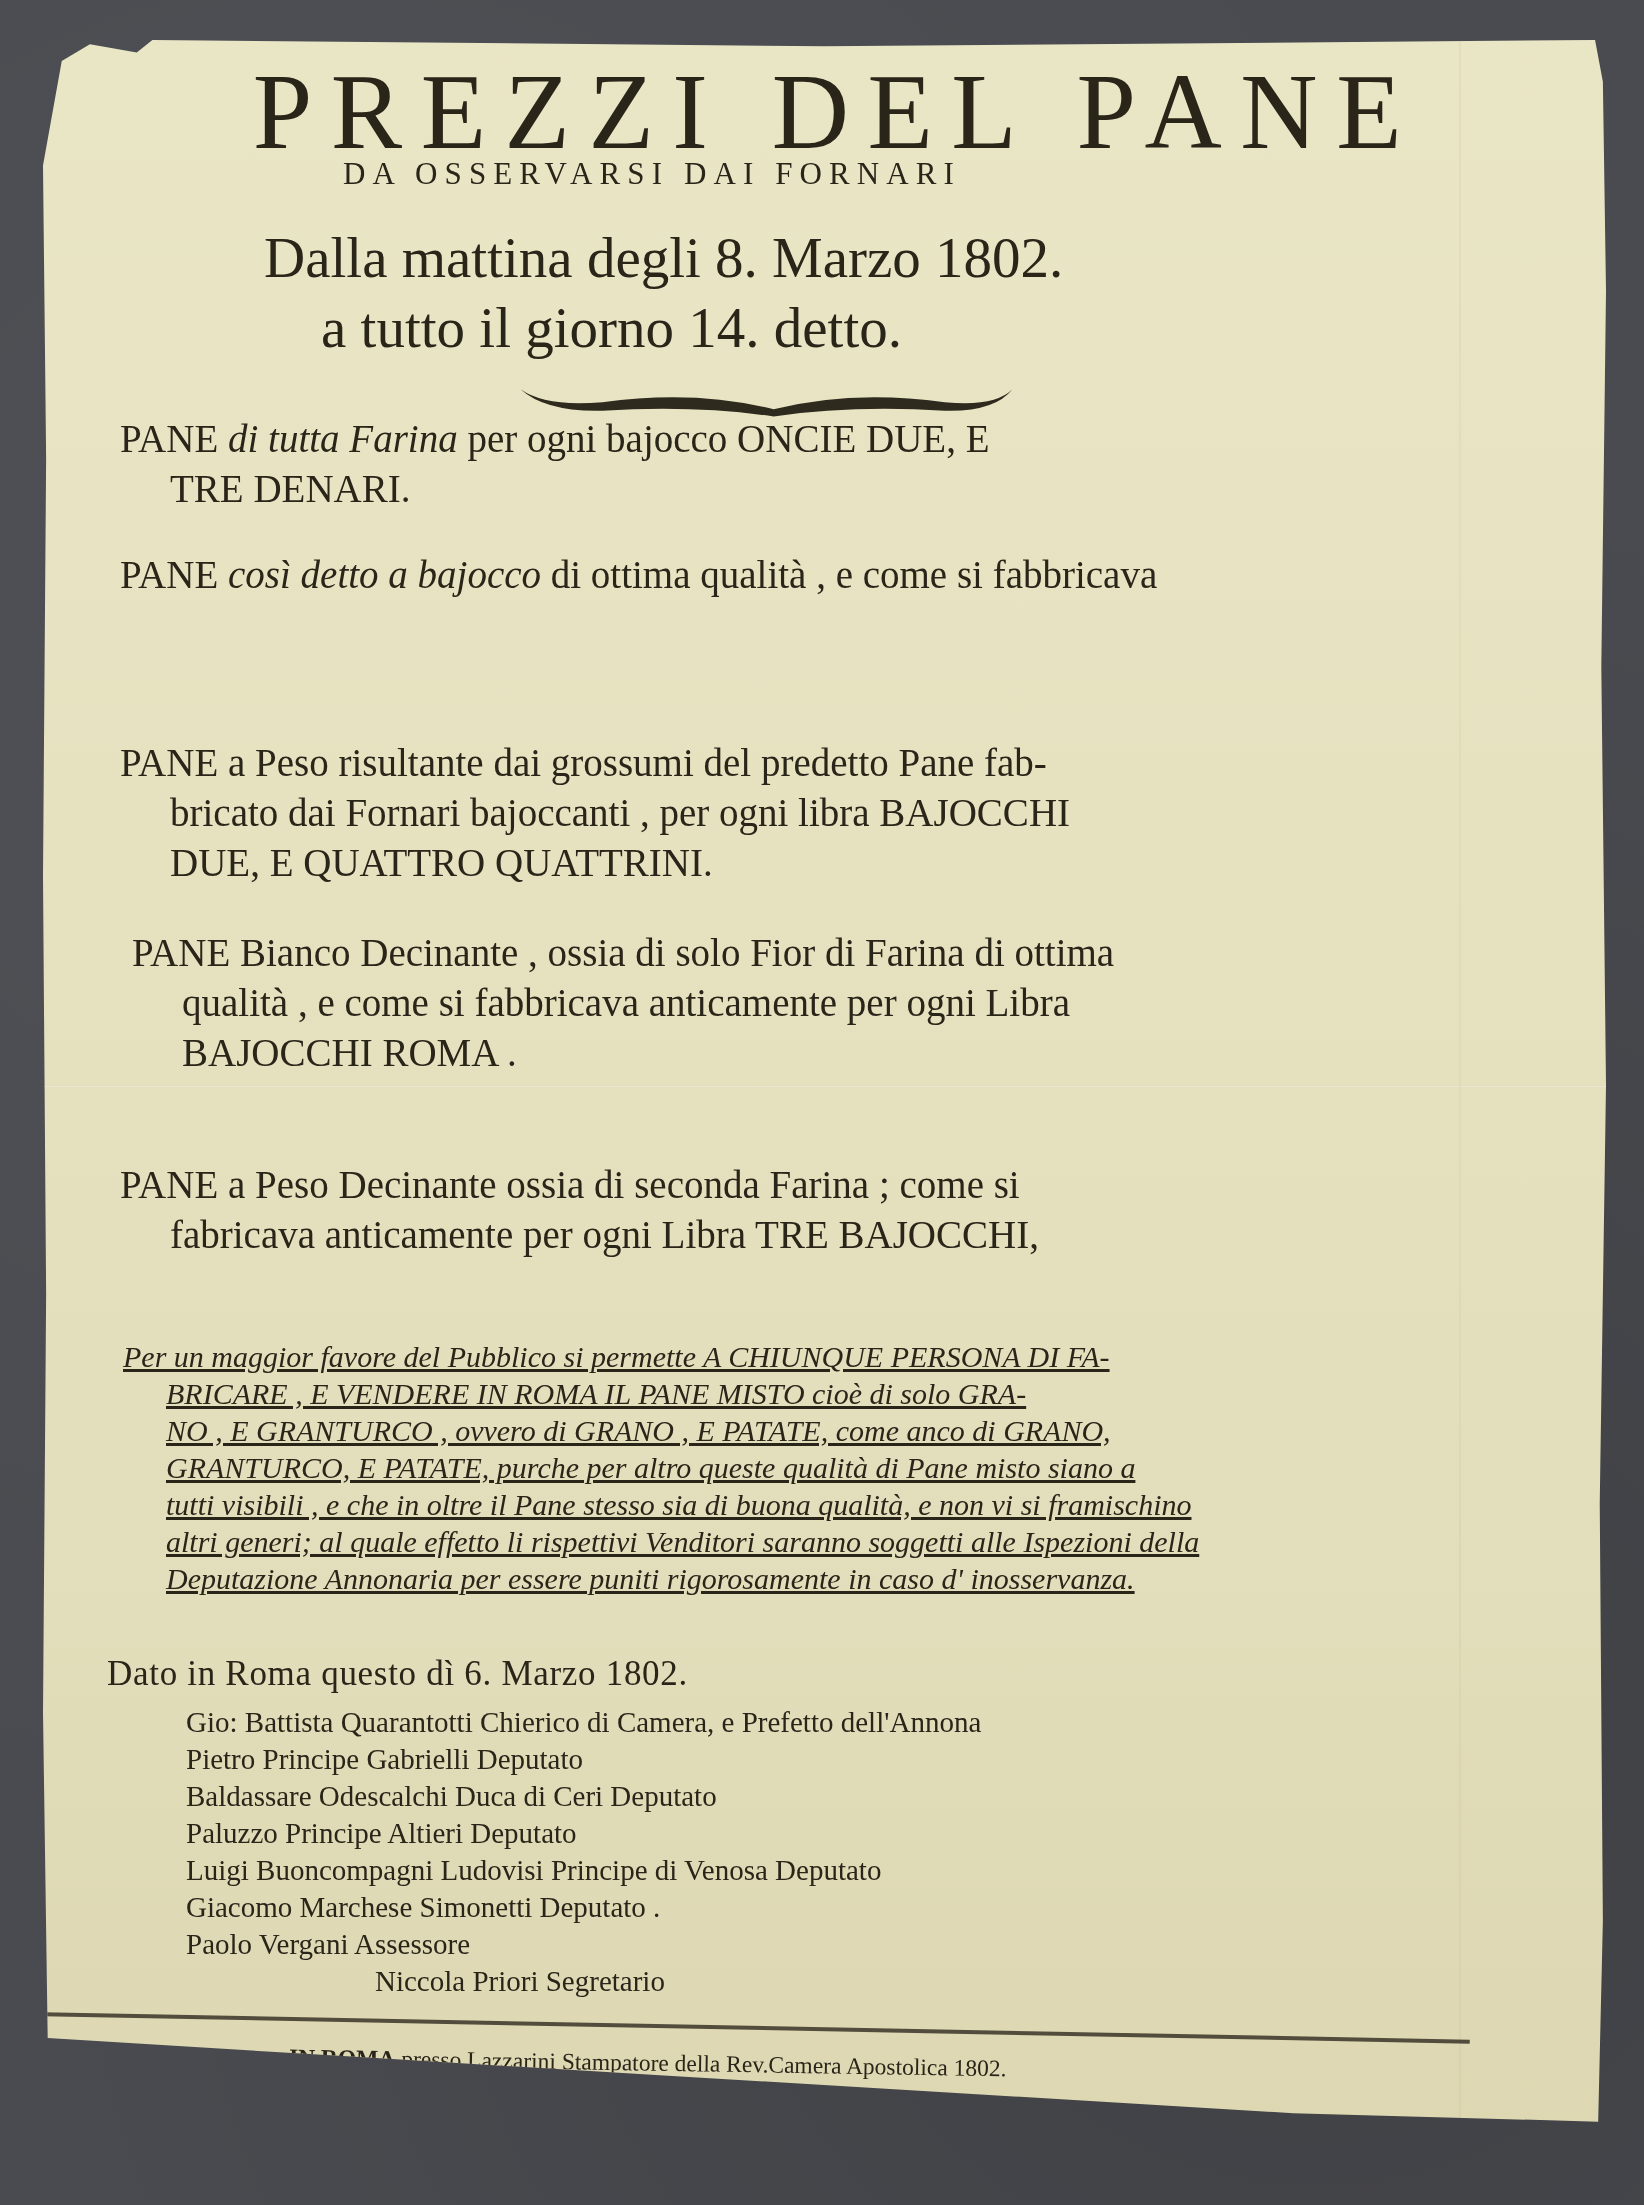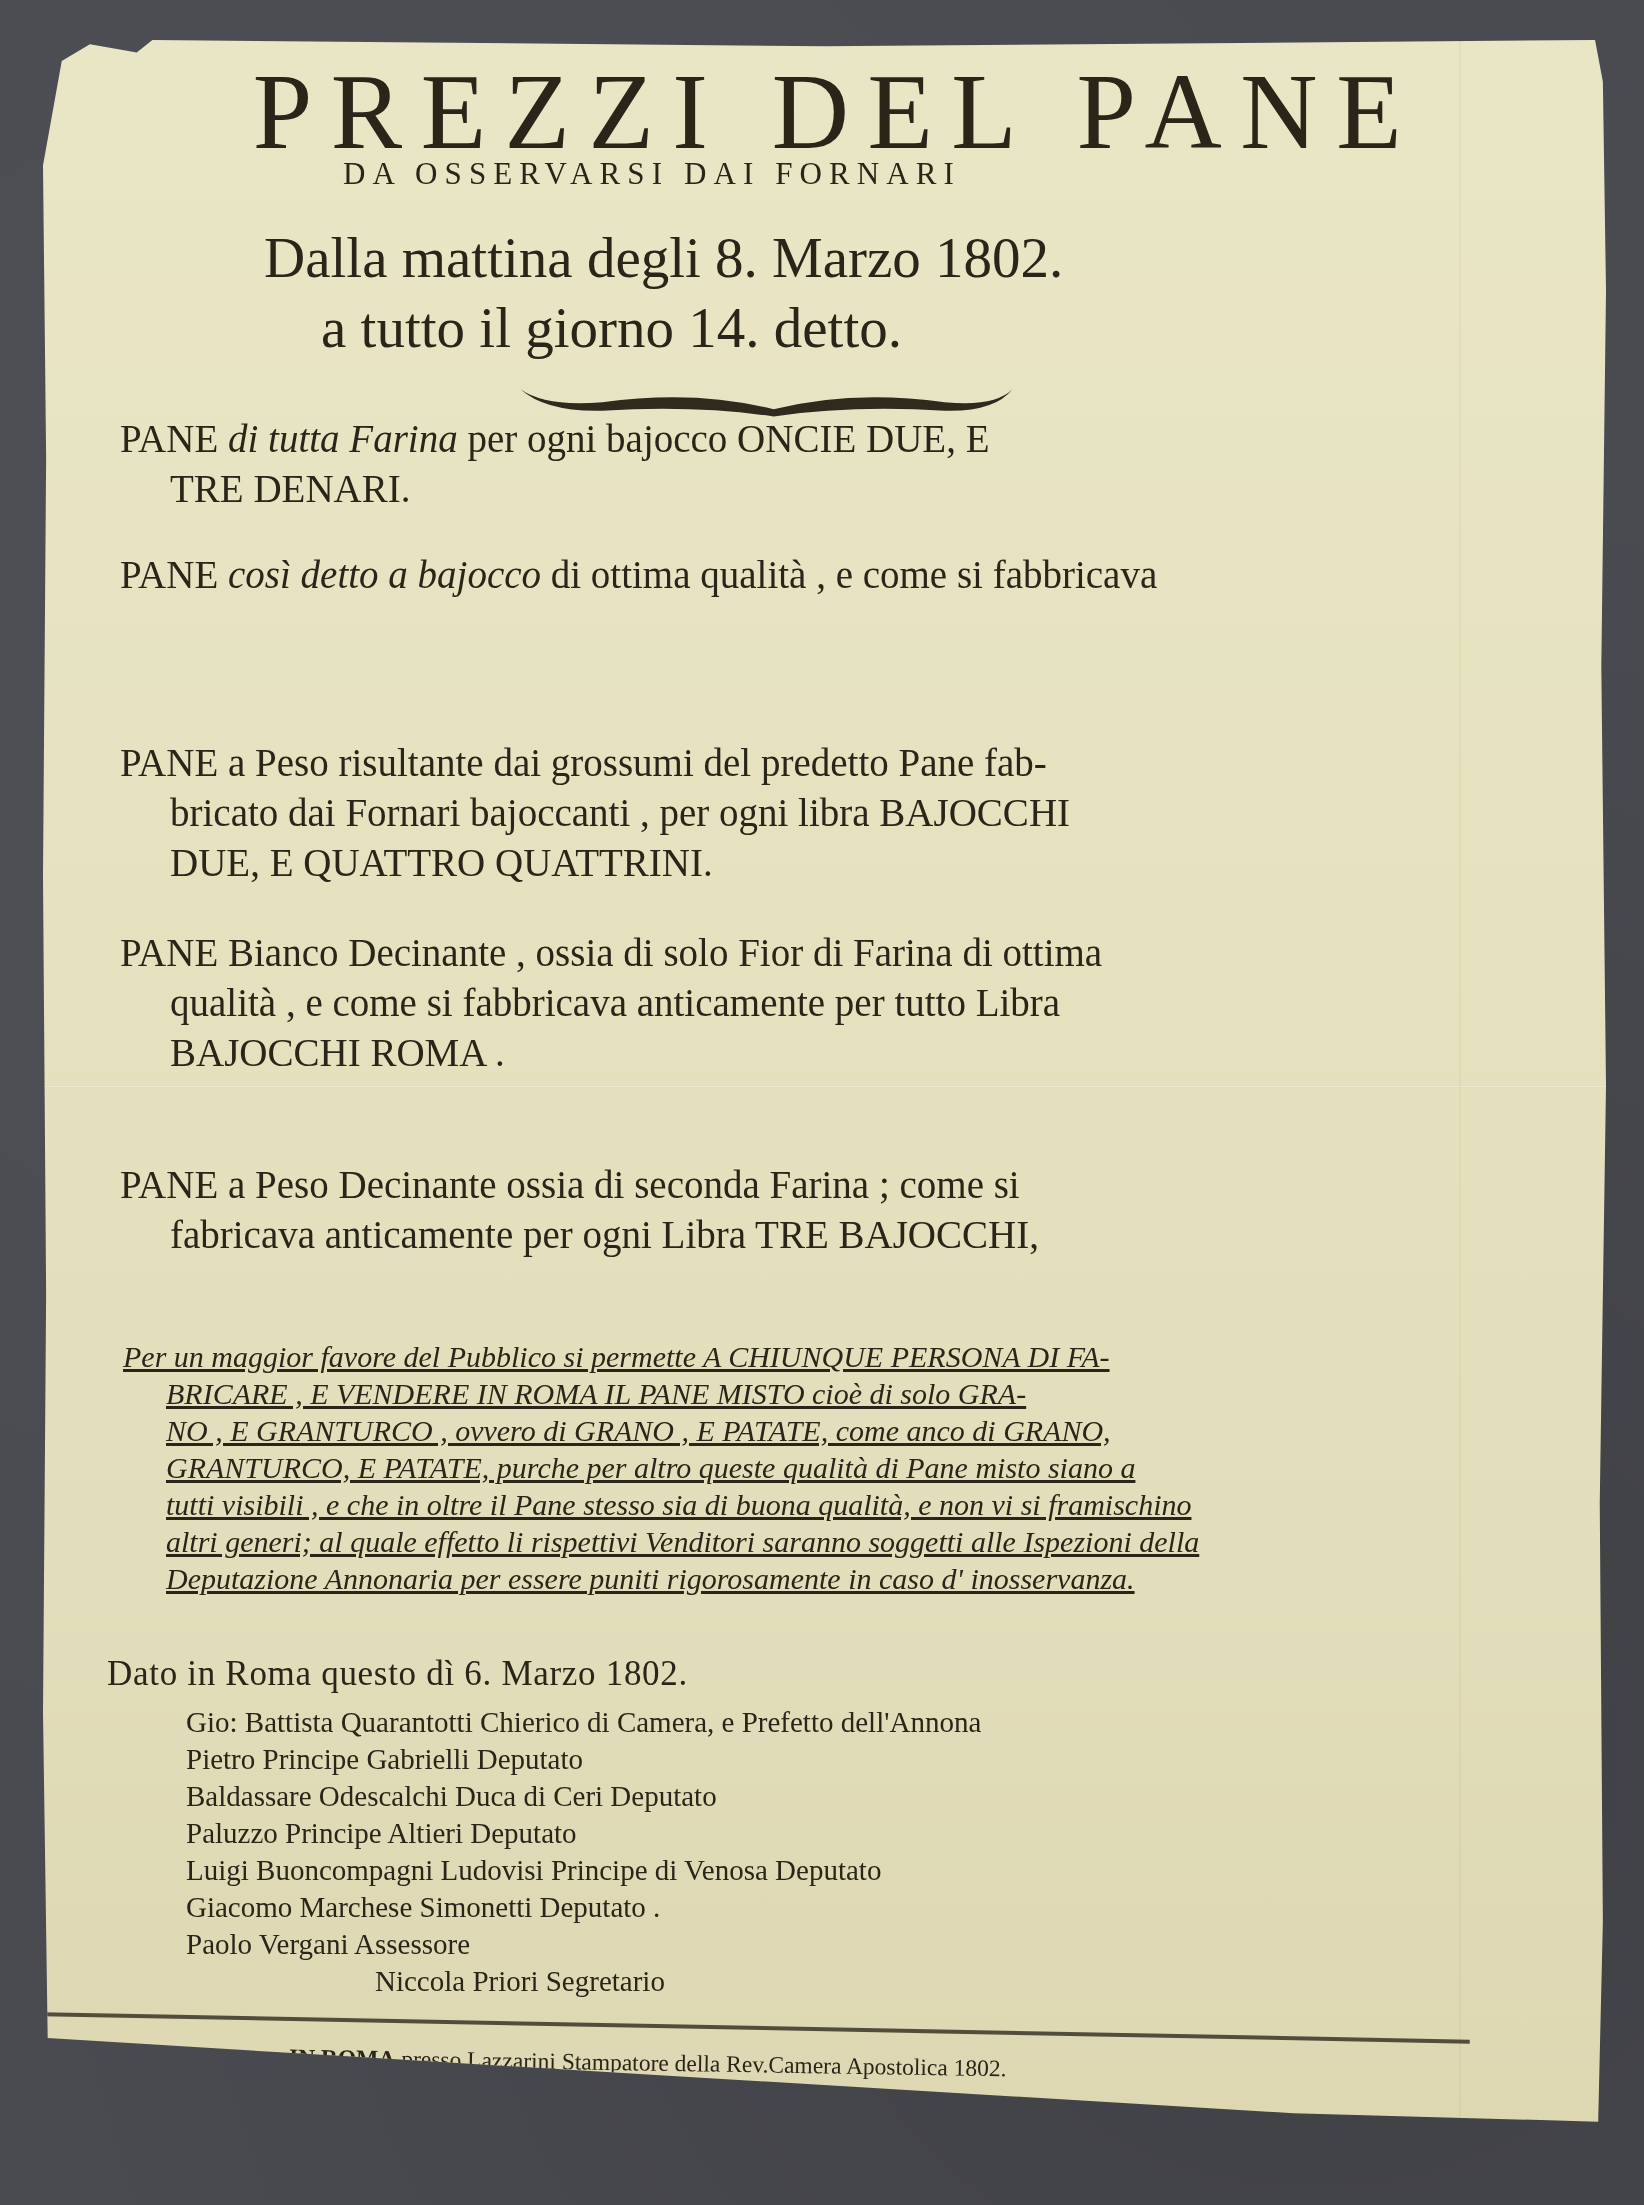--- a/index.html
+++ b/index.html
@@ -53,21 +53,21 @@
     .para {
       position: absolute; left: 77px; width: 1369px;
       font-size: 39px; line-height: 50px;
     }
     .para .line { display: block; white-space: nowrap; }
     .para .indent { padding-left: 50px; }
     .para i { font-style: italic; }
     .p1 { top: 374px; }
     .p2 { top: 510px; }
     .p3 { top: 698px; }
-    .p4 { top: 888px; }
+    .p4 { top: 888px; margin-left: 12px; }
     .p5 { top: 1120px; }
     .notice {
       position: absolute; left: 80px; top: 1298px; width: 1391px;
       font-size: 30px; line-height: 37px; font-style: italic;
     }
     .notice .line { display: block; white-space: nowrap; text-decoration: underline; }
     .notice .indent { padding-left: 43px; }
     .dato {
       position: absolute; left: 64px; top: 1614px;
       font-size: 35px; letter-spacing: 0.7px;
@@ -118,21 +118,21 @@
   </div>
 
   <div class="para p3">
     <span class="line"><span>PANE</span><span> a Peso risultante dai grossumi del predetto Pane fab-</span></span>
     <span class="line indent">bricato dai Fornari bajoccanti , per ogni libra BAJOCCHI</span>
     <span class="line indent">DUE, E QUATTRO QUATTRINI.</span>
   </div>
 
   <div class="para p4">
     <span class="line"><span>PANE</span><span> Bianco Decinante , ossia di solo Fior di Farina di ottima</span></span>
-    <span class="line indent">qualità , e come si fabbricava anticamente per tutto Libra</span>
+    <span class="line indent">qualità , e come si fabbricava anticamente per ogni Libra</span>
     <span class="line indent">BAJOCCHI ROMA .</span>
   </div>
 
   <div class="para p5">
     <span class="line"><span>PANE</span><span> a Peso Decinante ossia di seconda Farina ; come si</span></span>
     <span class="line indent">fabricava anticamente per ogni Libra TRE BAJOCCHI,</span>
   </div>
 
   <div class="notice">
     <span class="line">Per un maggior favore del Pubblico si permette A CHIUNQUE PERSONA  DI FA-</span>

